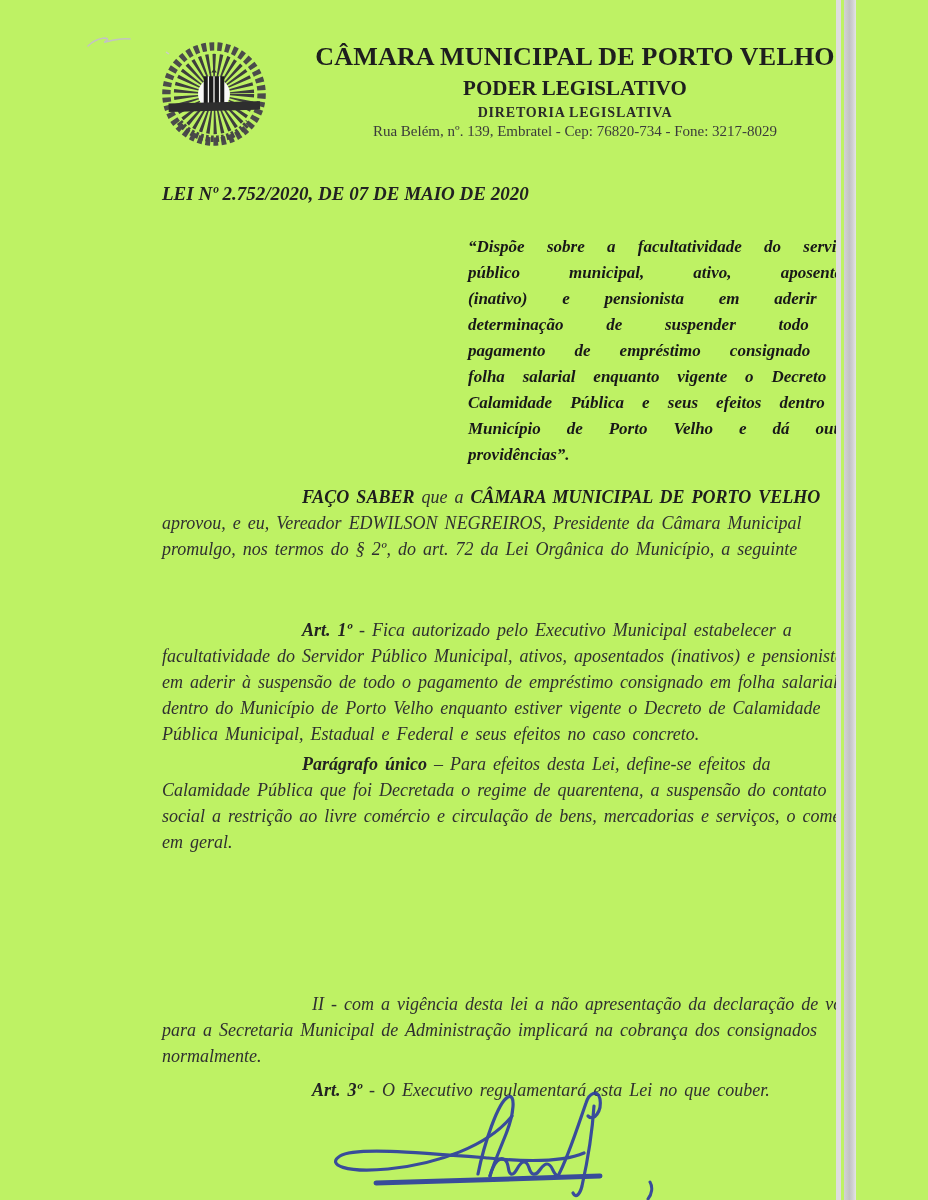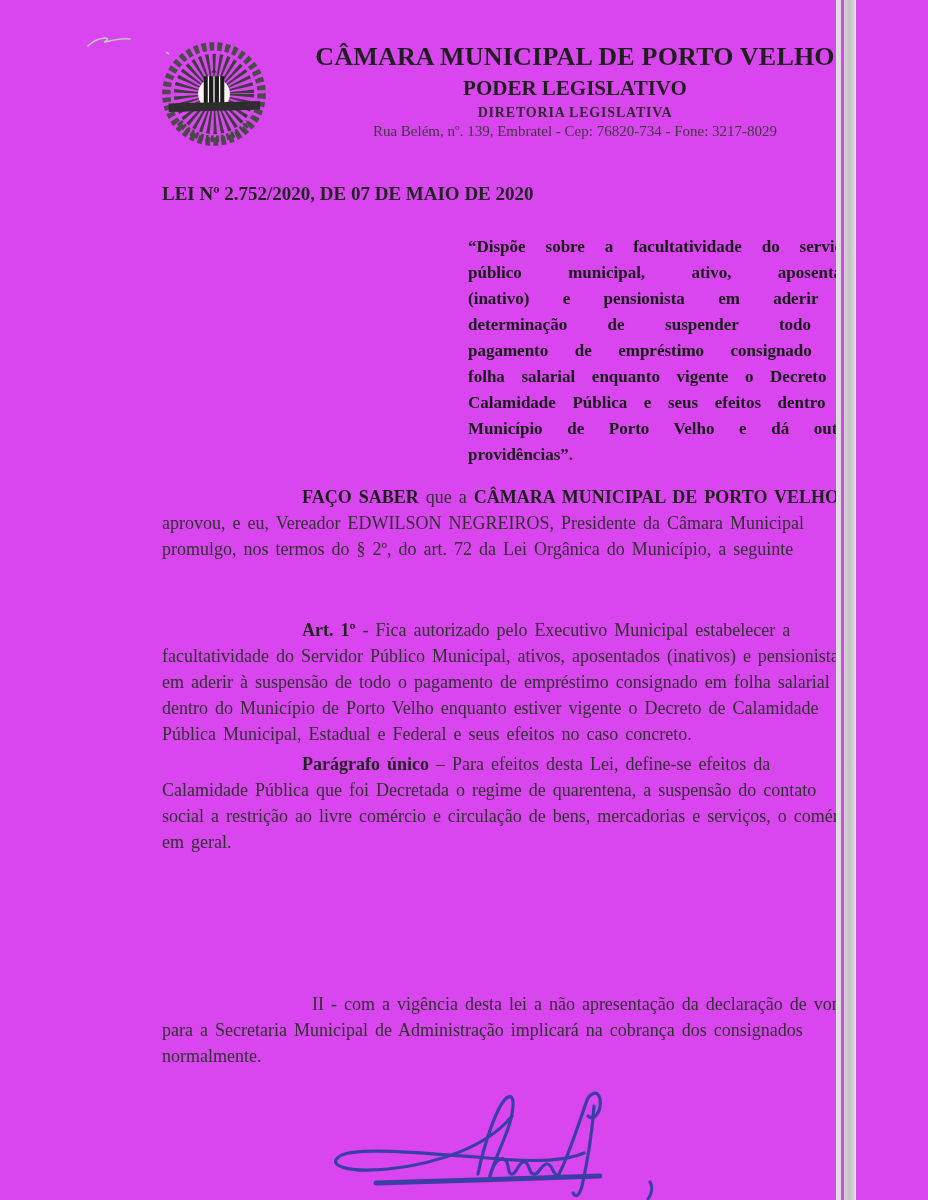--- a/index.html
+++ b/index.html
@@ -1,27 +1,27 @@
 <!DOCTYPE html>
 <html><head>
 <meta charset="utf-8">
 <style>
   html,body{margin:0;padding:0;background:#e8e8e8;}
   .page{
     position:relative;width:928px;height:1200px;margin:0 auto;
-    background:#d946ef;overflow:hidden;
+    background:#bef264;overflow:hidden;
     font-family:"Liberation Serif","DejaVu Serif",serif;
     color:#2b2b2b;
   }
   
   .scan-strip-a{position:absolute;top:0;left:836px;width:5px;height:1200px;background:#dedede;z-index:9;}
   .scan-strip-b{position:absolute;top:0;left:844px;width:12px;height:1200px;
     background:linear-gradient(to right,#d3d3d3,#c3c3c3 45%,#cfcfcf 70%,#e4e4e4);z-index:9;}
   
-  .content{position:absolute;left:0;top:0;width:838px;height:1155px;overflow:hidden;z-index:2;}
+  .content{position:absolute;left:0;top:0;width:838px;height:1155px;overflow:hidden;z-index:2;font-style:italic;}
 
   .seal{position:absolute;left:158px;top:34px;width:112px;height:120px;}
   .header-text{position:absolute;left:310px;top:42px;width:530px;text-align:center;color:#1e1e1e;}
   .h-title{font-size:26px;font-weight:bold;letter-spacing:.2px;white-space:nowrap;}
   .h-sub{font-size:21px;font-weight:bold;margin-top:4px;}
   .h-dept{font-size:14px;font-weight:bold;letter-spacing:.8px;margin-top:4px;color:#2a2a2a;}
   .h-addr{font-size:15px;margin-top:2px;color:#3b3b3b;white-space:nowrap;}
 
   .law-line{position:absolute;left:162px;top:183px;font-size:19px;font-weight:bold;color:#222;white-space:nowrap;}
 
@@ -107,20 +107,21 @@
 Calamidade Pública que foi Decretada o regime de quarentena, a suspensão do contato
 social a restrição ao livre comércio e circulação de bens, mercadorias e serviços, o comércio
 em geral.</span></div>
 
 
 
     <div class="para ind2 item2">II - com a vigência desta lei a não apresentação da declaração de vontade
 para a Secretaria Municipal de Administração implicará na cobrança dos consignados
 normalmente.</div>
 
+    <div class="para ind2 art3"><span class="b">Art. 3º</span><span> - O Executivo regulamentará esta Lei no que couber.</span></div>
 
   </div>
 
   <svg class="signature" viewBox="0 0 368 114">
     <g fill="none" stroke="#2e3f9f" stroke-width="3.2" stroke-linecap="round" opacity="0.92">
       <path d="M 196,30 C 172,60 122,78 72,83 C 30,87 10,79 24,70 C 38,61 98,66 172,72 C 222,77 252,74 268,67"></path>
       <path d="M 162,88 C 168,58 182,16 192,11 C 200,7 198,28 190,48 C 182,68 176,82 174,90"></path>
       <path d="M 174,90 C 178,76 184,70 189,74 C 194,78 191,86 195,88 C 200,90 202,76 208,76 C 214,76 212,86 217,88 C 223,90 225,78 231,78 C 237,78 236,88 242,90"></path>
       <path d="M 242,90 C 252,72 264,34 270,17 C 273,7 282,3 284,13 C 286,25 278,36 272,30"></path>
       <path d="M 278,20 C 276,50 270,82 266,100 C 264,108 260,113 257,107"></path>

